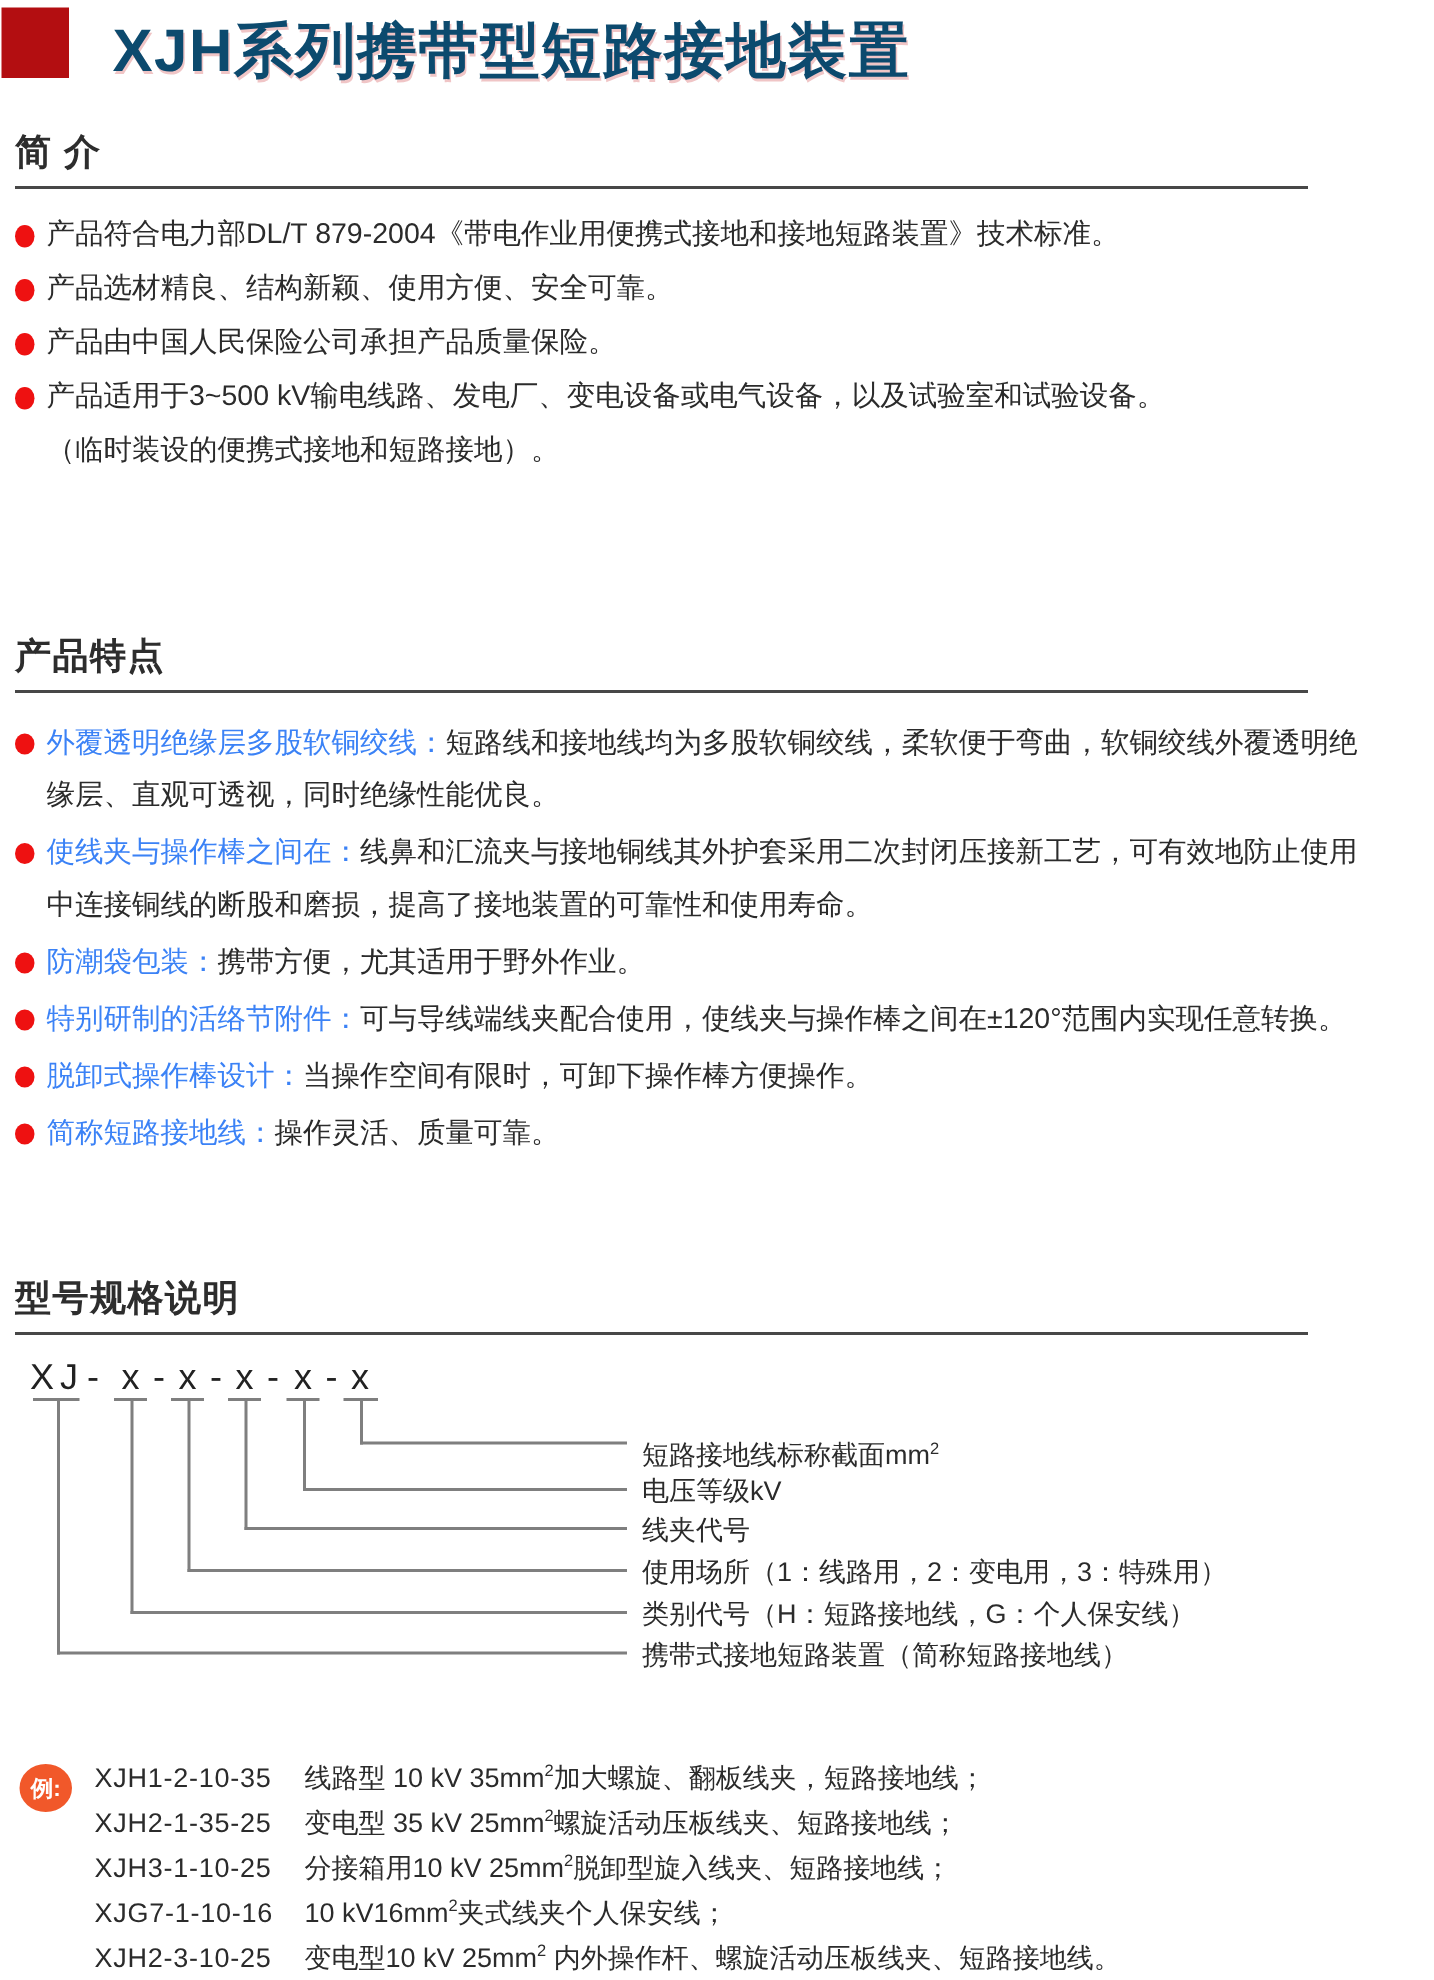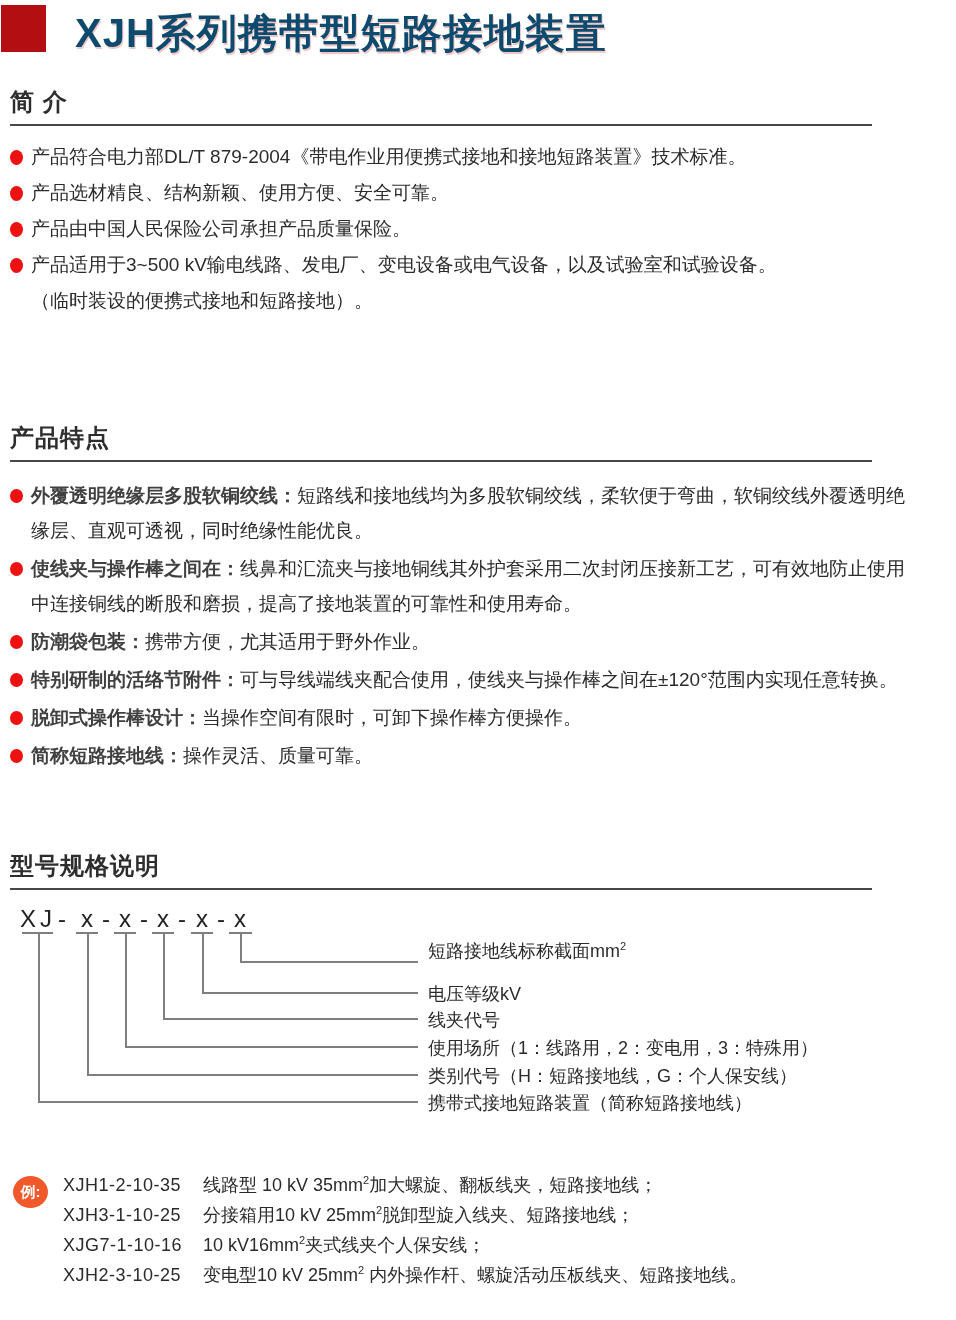--- a/index.html
+++ b/index.html
@@ -40,21 +40,21 @@
     background:#ee1111;border-radius:50%;
   }
   
   .sec-features{top:424px;width:910px;}
   .feature-list{list-style:none;margin:16px 0 0 0;padding:0;}
   .feature-list li{
     position:relative;padding-left:21px;width:876px;
     font-size:19px;line-height:35px;margin:0 0 3px 0;
   }
   .feature-list .dot{top:11px;width:13px;height:14px;}
-  .feature-term{font-weight:bold;color:#404040;}
+  .feature-term{font-weight:normal;color:#3b82f6;}
   
   .sec-model{top:852px;width:946px;}
   .diagram{position:absolute;left:0;top:50px;width:946px;height:250px;}
   .code-part{
     position:absolute;top:3px;transform:translateX(-50%);
     font-size:24px;color:#222;white-space:nowrap;text-align:right;
   }
   .code-prefix{letter-spacing:4px;}
   .bracket{position:absolute;top:30px;border-top:2px solid #7f7f7f;height:0;}
   .connector{
@@ -68,21 +68,21 @@
   sup{font-size:11px;line-height:0;}
   
   .b1{left:12px;width:31px;} .b2{left:66px;width:22px;} .b3{left:104px;width:22px;}
   .b4{left:142px;width:22px;} .b5{left:181px;width:22px;} .b6{left:219px;width:23px;}
   .c1{left:28px;width:380px;height:171px;}
   .c2{left:77px;width:331px;height:144px;}
   .c3{left:115px;width:293px;height:116px;}
   .c4{left:153px;width:255px;height:88px;}
   .c5{left:192px;width:216px;height:62px;}
   .c6{left:230px;width:178px;height:31px;}
-  .l1{top:38px;} .l2{top:81px;} .l3{top:107px;} .l4{top:135px;} .l5{top:163px;} .l6{top:190px;text-align:right;}
+  .l1{top:57px;} .l2{top:81px;} .l3{top:107px;} .l4{top:135px;} .l5{top:163px;} .l6{top:190px;text-align:right;}
   .p-xj{left:28px;} .p-x1{left:77px;} .p-x2{left:115px;} .p-x3{left:153px;} .p-x4{left:192px;} .p-x5{left:230px;}
   .s1{left:52px;} .s2{left:96px;} .s3{left:134px;} .s4{left:172px;} .s5{left:211px;}
   
   .sec-examples{top:1170px;left:0;width:956px;}
   .example-badge{
     position:absolute;left:13px;top:6px;width:35px;height:32px;
     background:#f1582a;border-radius:50%;
     color:#ffffff;font-size:15px;font-weight:bold;
     display:flex;align-items:center;justify-content:center;
   }
@@ -161,20 +161,24 @@
   </section>
 
   <section class="section sec-examples">
     <div class="example-badge">例:</div>
     <div class="example-rows">
       <div class="example-row">
         <span class="example-model">XJH1-2-10-35</span>
         <span class="example-desc"><span>线路型 10 kV 35mm</span><sup>2</sup><span>加大螺旋、翻板线夹，短路接地线；</span></span>
       </div>
       <div class="example-row">
+        <span class="example-model">XJH2-1-35-25</span>
+        <span class="example-desc"><span>变电型 35 kV 25mm</span><sup>2</sup><span>螺旋活动压板线夹、短路接地线；</span></span>
+      </div>
+      <div class="example-row">
         <span class="example-model">XJH3-1-10-25</span>
         <span class="example-desc"><span>分接箱用10 kV 25mm</span><sup>2</sup><span>脱卸型旋入线夹、短路接地线；</span></span>
       </div>
       <div class="example-row">
         <span class="example-model">XJG7-1-10-16</span>
         <span class="example-desc"><span>10 kV16mm</span><sup>2</sup><span>夹式线夹个人保安线；</span></span>
       </div>
       <div class="example-row">
         <span class="example-model">XJH2-3-10-25</span>
         <span class="example-desc"><span>变电型10 kV 25mm</span><sup>2</sup><span> 内外操作杆、螺旋活动压板线夹、短路接地线。</span></span>

